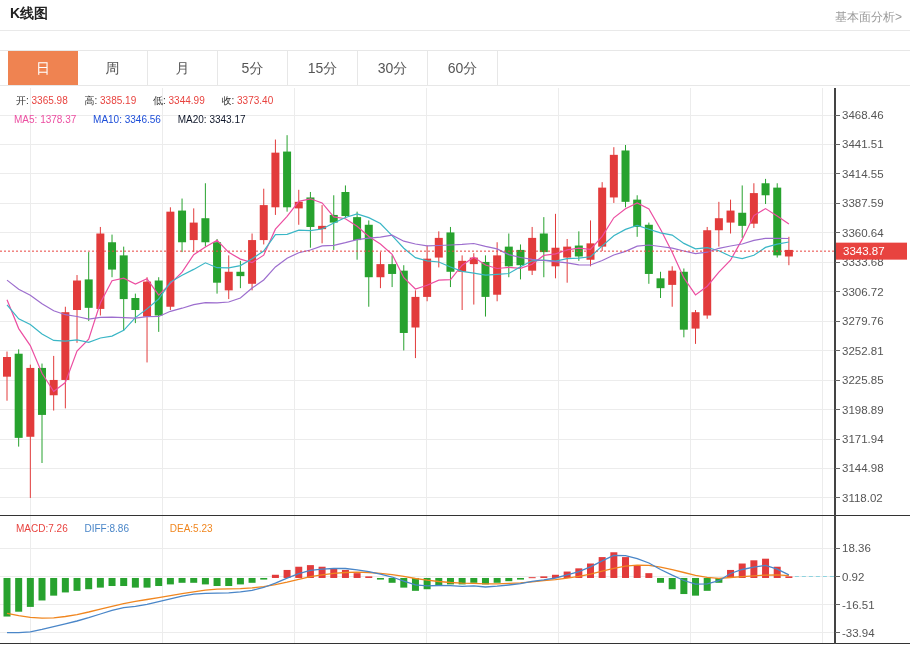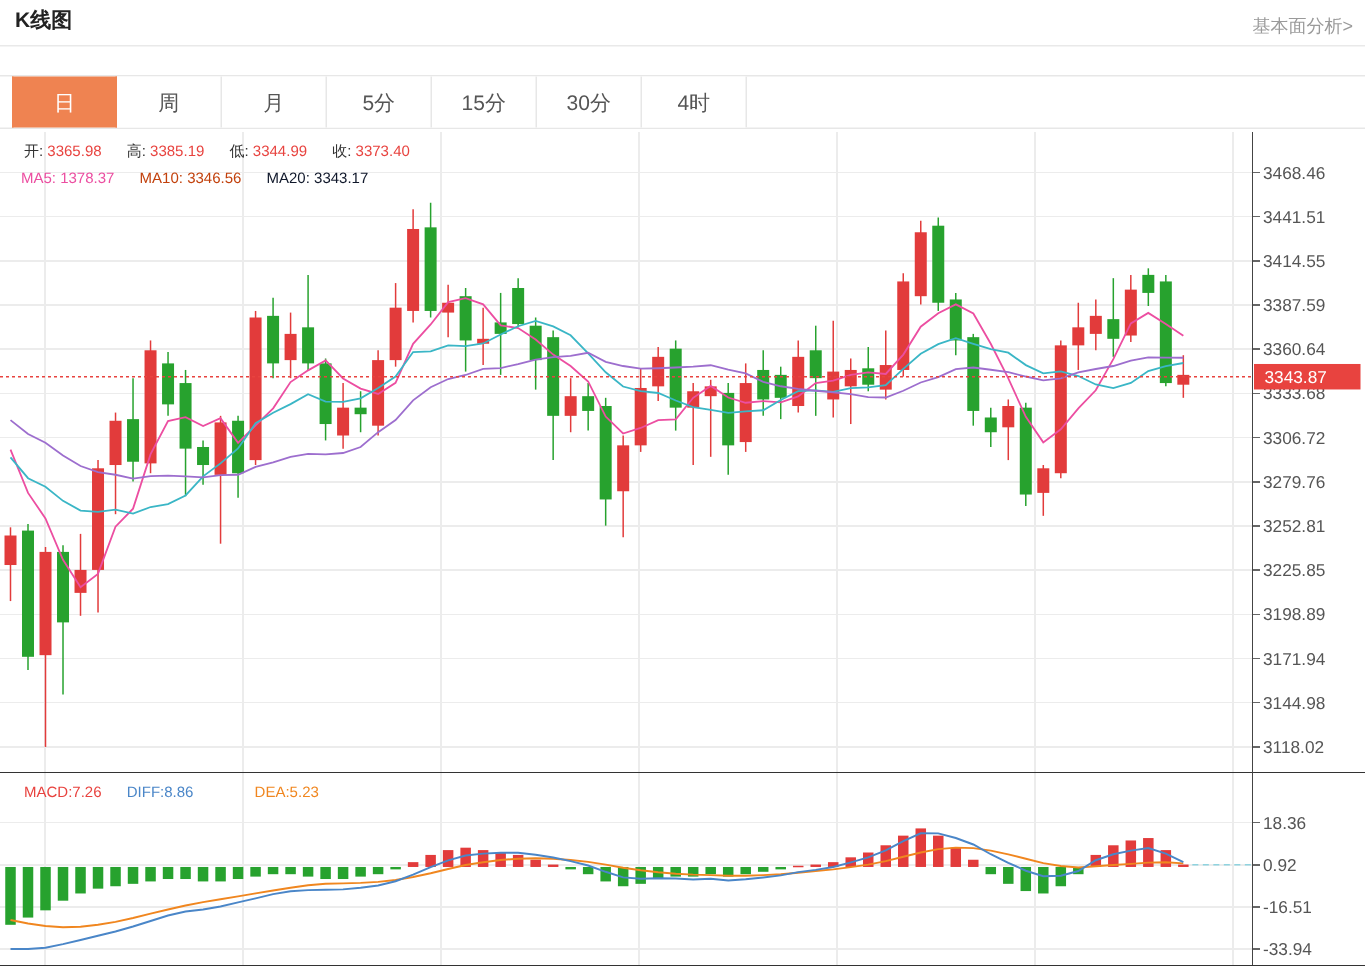--- a/index.html
+++ b/index.html
@@ -12,41 +12,41 @@
           border-top:1px solid #e7e7e7;border-bottom:1px solid #e7e7e7;display:flex;padding-left:8px;}
   .tab{width:70px;height:34px;line-height:34px;text-align:center;font-size:14px;color:#555;
        background:#fff;border-right:1px solid #e7e7e7;cursor:pointer;box-sizing:border-box;}
   .tab:first-child{border-left:1px solid #e7e7e7;}
   .tab.active{background:#ef8351;color:#fff;border-color:#ef8351;}
   .overlay-row{position:absolute;left:16px;font-size:10px;white-space:nowrap;z-index:5;pointer-events:none;}
   .ohlc-row{top:94px;color:#333;}
   .ohlc-row .val{color:#e8433f;margin-right:14px;}
   .ma-row{top:114px;left:14px;}
   .ma-row .g{margin-right:14px;}
-  .ma5{color:#ec4ea1;} .ma10{color:#c2410c;margin-top:40px;} .ma20{color:#0f172a;}
+  .ma5{color:#ec4ea1;} .ma10{color:#1d4ed8;margin-top:40px;} .ma20{color:#0f172a;}
   .macd-row{top:523px;}
   .macd-row .g{margin-right:14px;}
   .c-macd{color:#e8433f;} .c-diff{color:#4a86c8;} .c-dea{color:#f0861f;margin-left:24px;}
   #chart{position:absolute;top:88px;left:0;}
 </style>
 </head>
 <body>
 
 <div class="hdr-title">K线图</div>
 <div class="hdr-link">基本面分析&gt;</div>
 <div class="hdr-divider"></div>
 
 <div class="tabbar">
   <div class="tab active">日</div>
   <div class="tab">周</div>
   <div class="tab">月</div>
   <div class="tab">5分</div>
   <div class="tab">15分</div>
   <div class="tab">30分</div>
-  <div class="tab">4时</div>
+  <div class="tab">60分</div>
 </div>
 
 <div class="overlay-row ohlc-row">
   <span>开:</span>
   <span class="val">3365.98</span>
   <span>高:</span>
   <span class="val">3385.19</span>
   <span>低:</span>
   <span class="val">3344.99</span>
   <span>收:</span>

